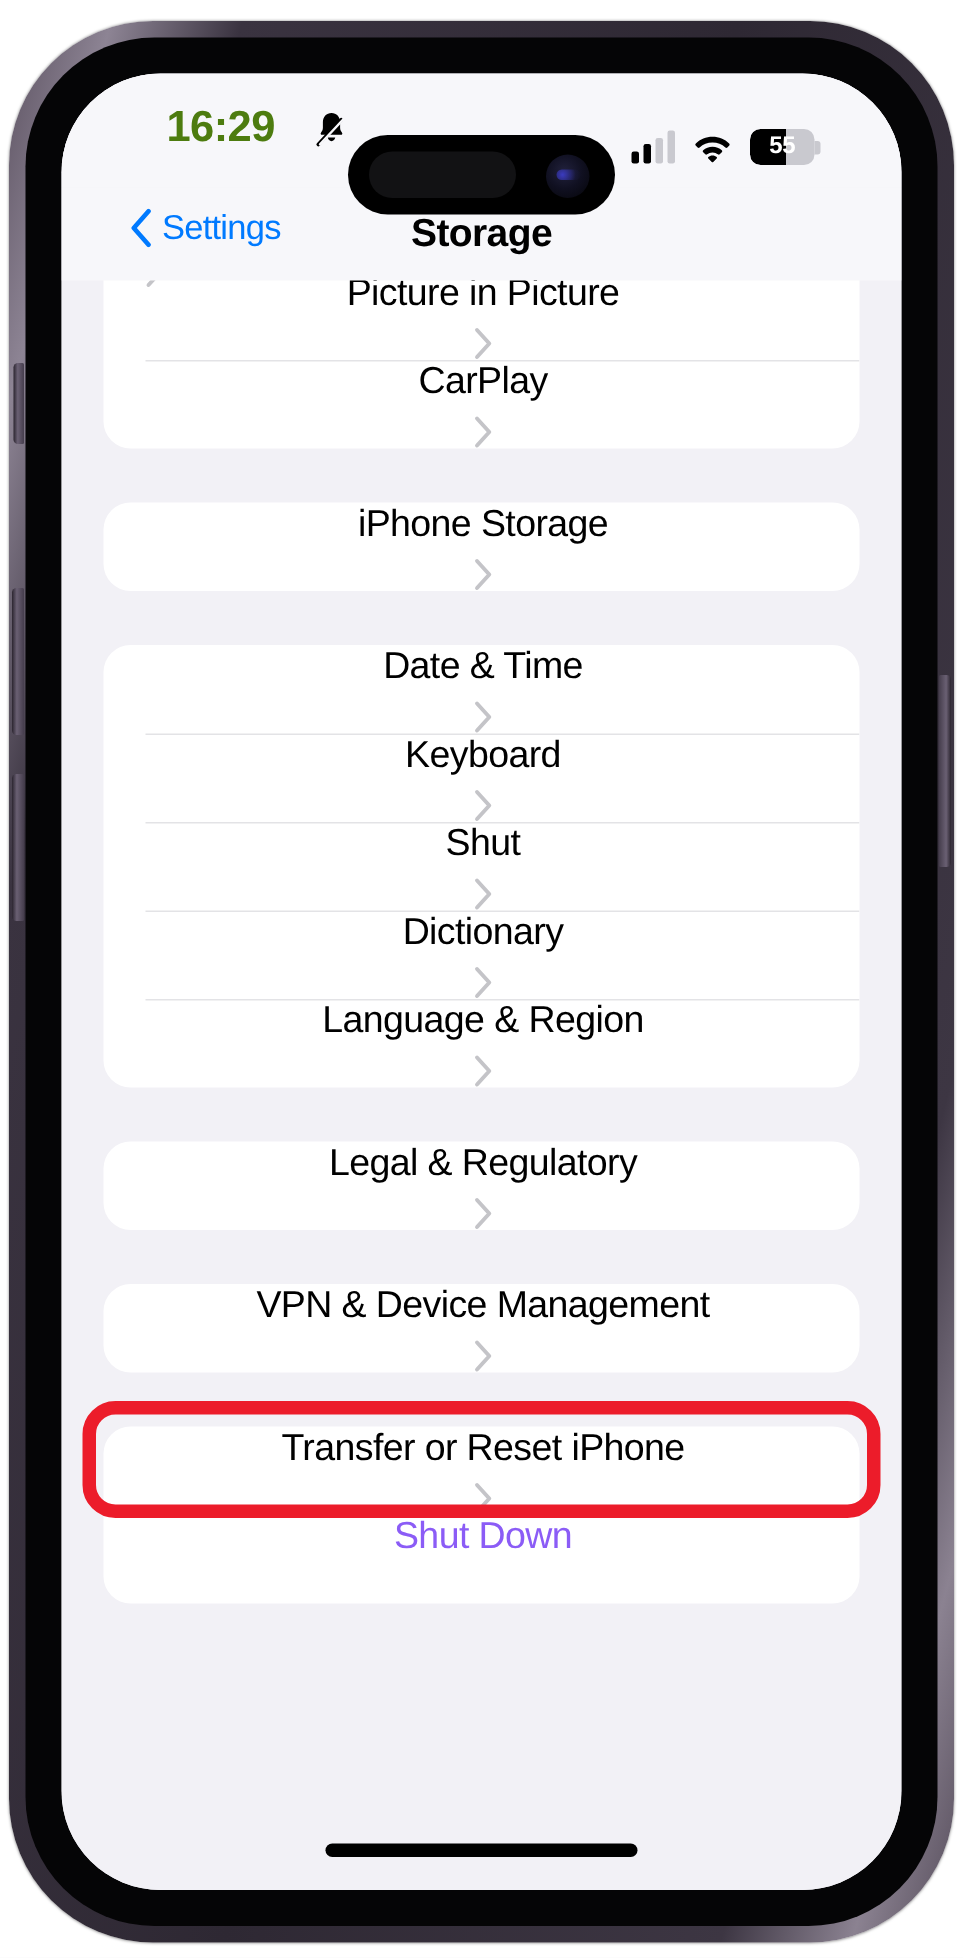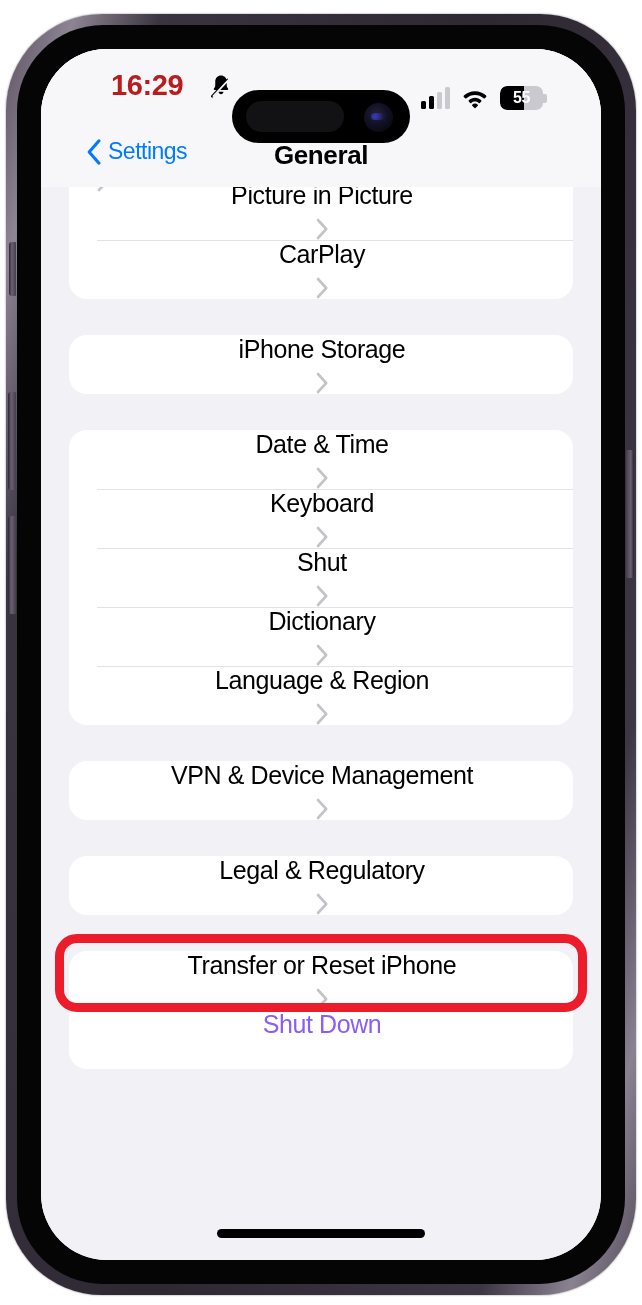--- a/index.html
+++ b/index.html
@@ -36,21 +36,21 @@
   .btn-power { right:2px; top:436px; width:8px; height:128px; border-radius:1px 3px 3px 1px;
                background:linear-gradient(270deg,#2b252f,#6a6073 40%,#453d4c 100%); }
 
   
   .statusbar{
     position:absolute; left:0; top:0; width:100%; height:76px;
     background:#f7f7fa; z-index:5;
   }
   .sb-time{
     position:absolute; left:70px; top:20px;
-    font-size:29px; font-weight:bold; letter-spacing:-.4px; color:#b91c1c;
+    font-size:29px; font-weight:bold; letter-spacing:-.4px; color:#4d7c0f;
   }
   .sb-bell{ position:absolute; left:167px; top:24px; width:26px; height:26px; }
   .sb-right{ position:absolute; right:54px; top:37px; display:flex; align-items:center; gap:11px; }
 
   .signal{ display:flex; align-items:flex-end; gap:3px; height:22px; }
   .signal i{ display:block; width:5px; border-radius:1.5px; background:#c9c9cf; }
   .signal i.on{ background:#000; }
   .signal i:nth-child(1){ height:8px; }
   .signal i:nth-child(2){ height:13px; }
   .signal i:nth-child(3){ height:17px; }
@@ -219,29 +219,29 @@
                 </div>
                 <div class="row">
                   <span class="row-label">Language &amp; Region</span>
                   <svg class="chev" viewBox="0 0 13 22">
                     <path d="M2 2 10.2 11 2 20" fill="none" stroke="#c4c4c8" stroke-width="2.6" stroke-linecap="round" stroke-linejoin="round"></path>
                   </svg>
                 </div>
               </div>
               <div class="group">
                 <div class="row">
+                  <span class="row-label">Legal &amp; Regulatory</span>
+                  <svg class="chev" viewBox="0 0 13 22">
+                    <path d="M2 2 10.2 11 2 20" fill="none" stroke="#c4c4c8" stroke-width="2.6" stroke-linecap="round" stroke-linejoin="round"></path>
+                  </svg>
+                </div>
+              </div>
+              <div class="group">
+                <div class="row">
                   <span class="row-label">VPN &amp; Device Management</span>
-                  <svg class="chev" viewBox="0 0 13 22">
-                    <path d="M2 2 10.2 11 2 20" fill="none" stroke="#c4c4c8" stroke-width="2.6" stroke-linecap="round" stroke-linejoin="round"></path>
-                  </svg>
-                </div>
-              </div>
-              <div class="group">
-                <div class="row">
-                  <span class="row-label">Legal &amp; Regulatory</span>
                   <svg class="chev" viewBox="0 0 13 22">
                     <path d="M2 2 10.2 11 2 20" fill="none" stroke="#c4c4c8" stroke-width="2.6" stroke-linecap="round" stroke-linejoin="round"></path>
                   </svg>
                 </div>
               </div>
               <div class="hl-wrap">
                 <div class="group">
                   <div class="row">
                     <span class="row-label">Transfer or Reset iPhone</span>
                     <svg class="chev" viewBox="0 0 13 22">
@@ -288,21 +288,21 @@
           </div>
         </div>
 
         <div class="navbar">
           <div class="nav-back">
             <svg viewBox="0 0 14 26">
               <path d="M12 1.8 2.2 13 12 24.2" fill="none" stroke="#007aff" stroke-width="3.1" stroke-linecap="round" stroke-linejoin="round"></path>
             </svg>
             <span>Settings</span>
           </div>
-          <div class="nav-title">General</div>
+          <div class="nav-title">Storage</div>
         </div>
 
         <div class="island">
           <div class="island-cam"></div>
         </div>
 
         <div class="home-bar"></div>
       </div>
     </div>
   </div>

